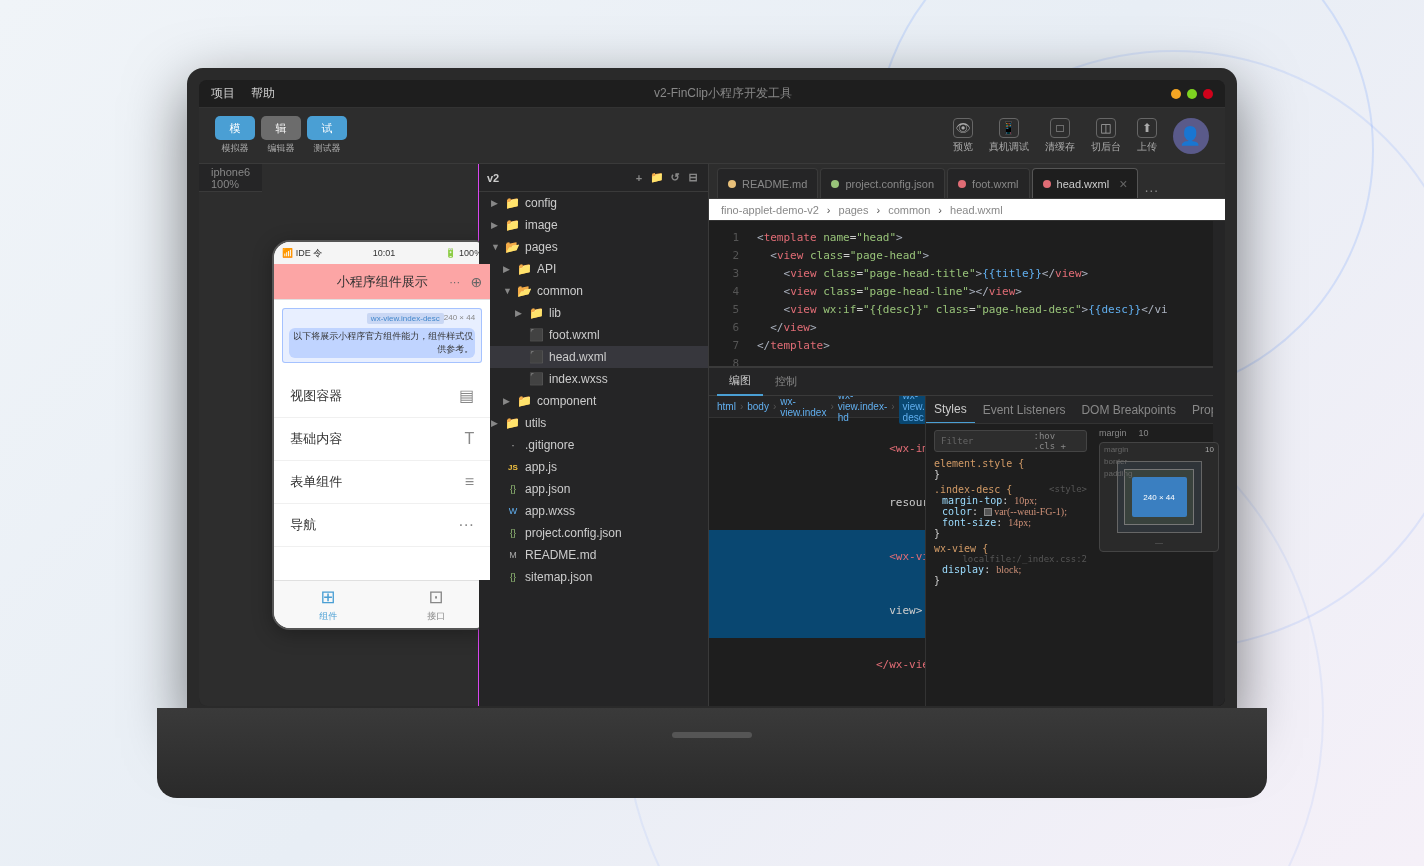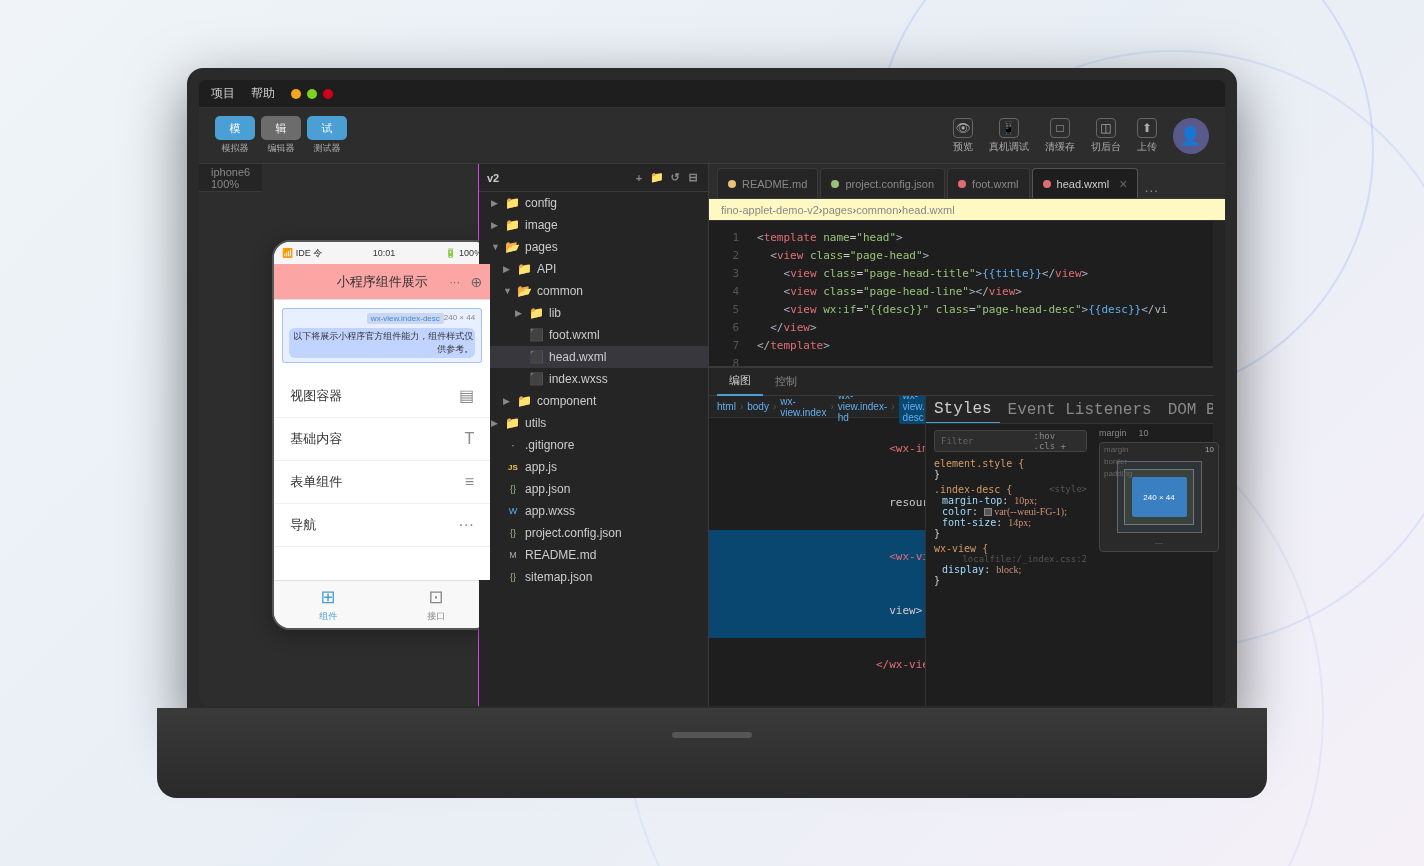--- a/index.html
+++ b/index.html
@@ -493,29 +493,29 @@
     .tab-more {
       color: #888;
       font-size: 14px;
       margin-left: 4px;
       cursor: pointer;
     }
 
     
     .breadcrumb-bar {
       height: 22px;
-      background: #fef9c3;
+      background: #ffffff;
       display: flex;
       align-items: center;
       padding: 0 12px;
       font-size: 11px;
       color: #888;
       border-bottom: 1px solid #333;
       flex-shrink: 0;
-      gap: 0;
+      gap: 8px;
     }
     .breadcrumb-sep { color: #555; }
 
     
     .code-editor {
       flex: 1;
       background: #1e1e1e;
       overflow: hidden;
       display: flex;
       flex-direction: column;
@@ -656,25 +656,24 @@
       align-items: center;
       overflow-x: auto;
       border-bottom: 1px solid #333;
       flex-shrink: 0;
     }
     .styles-tab {
       height: 28px;
       display: flex;
       align-items: center;
       padding: 0 8px;
-      font-size: 16px;
+      font-size: 12px;
       color: #888;
       cursor: pointer;
       white-space: nowrap;
-      font-family: Liberation Mono, monospace;
     }
     .styles-tab.active { color: #ccc; border-bottom: 2px solid #4a9fd4; }
     .styles-content {
       flex: 1;
       overflow-y: auto;
       display: flex;
     }
     .styles-left {
       flex: 1;
       padding: 6px 8px;
@@ -769,20 +768,21 @@
 <div class="deco-circle-3"></div>
 
 <div class="laptop">
   <div class="laptop-screen-bezel">
     <div class="laptop-screen">
       <div class="app-container">
 
         <div class="menu-bar">
           <div class="menu-item">项目</div>
           <div class="menu-item">帮助</div>
+          <div class="app-title">v2-FinClip小程序开发工具</div>
           <div class="window-controls">
             <div class="win-btn min"></div>
             <div class="win-btn max"></div>
             <div class="win-btn close"></div>
           </div>
         </div>
 
         <div class="toolbar">
 
           <div style="display:flex;gap:6px;align-items:center;">

